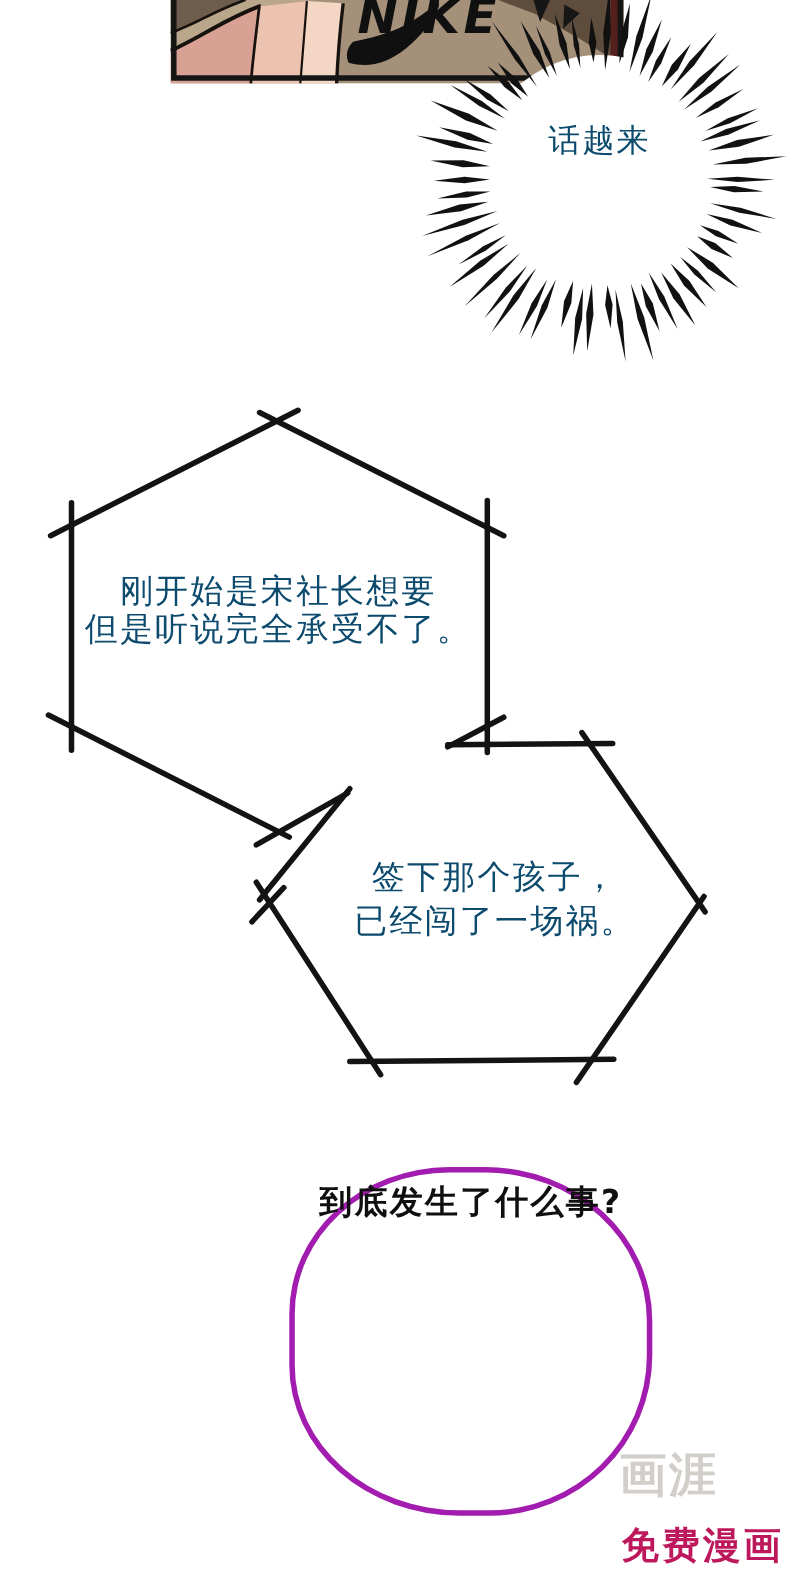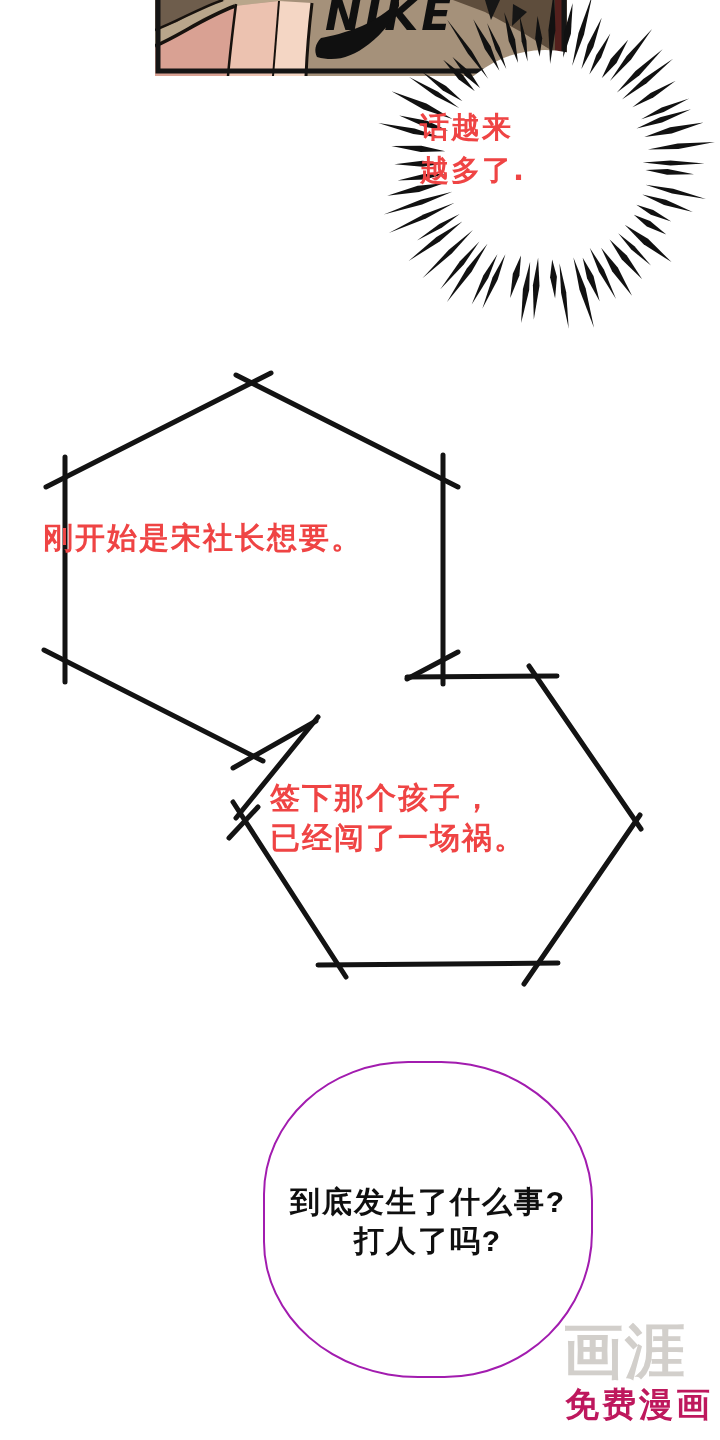--- a/index.html
+++ b/index.html
@@ -2,38 +2,38 @@
 <html><head>
 <meta charset="utf-8">
 <style>
   html,body{margin:0;padding:0;background:#fff;}
   .stage{
     position:relative;width:720px;height:1440px;overflow:hidden;
     background:#fff;font-family:"DejaVu Sans",sans-serif;color:#131313;padding-left:48px;
   }
   .abs{position:absolute;}
   .bubble-text{
-    position:absolute;text-align:left;font-weight:bold;color:#ef4444;
+    position:absolute;text-align:center;font-weight:normal;color:#0c4a6e;
     white-space:nowrap;
   }
   .burst-text{left:420px;top:106px;width:250px;font-size:29px;line-height:43px;letter-spacing:2px;}
   .hex1-text{left:43px;top:520px;width:420px;font-size:30px;line-height:35px;letter-spacing:2px;}
   .hex2-text{left:270px;top:778px;width:360px;font-size:30px;line-height:40px;letter-spacing:2px;}
   .round-bubble{
     position:absolute;left:263px;top:1061px;width:330px;height:317px;
-    box-sizing:border-box;border:2px solid #a21caf;background:#fff;
+    box-sizing:border-box;border:5px solid #a21caf;background:#fff;
     border-radius:44% 46% 45% 47% / 42% 44% 46% 43%;
-    display:flex;align-items:center;justify-content:center;font-family:Liberation Mono, monospace;
+    display:flex;justify-content:center;
   }
   .round-bubble .inner{
     text-align:center;font-weight:bold;font-size:30px;line-height:39px;
     letter-spacing:2px;padding-top:8px;color:#0f0f0f;white-space:nowrap;
   }
   .watermark{position:absolute;color:#d2cfcb;filter:blur(0.4px);}
-  .wm-brand{left:563px;top:1312px;font-size:60px;font-weight:bold;letter-spacing:2px;}
+  .wm-brand{left:563px;top:1312px;font-size:43px;font-weight:bold;letter-spacing:2px;}
   .wm-tagline{left:565px;top:1382px;font-size:34px;font-weight:bold;color:#be185d;letter-spacing:3px;}
   svg{display:block;}
 </style>
 </head>
 <body>
 
 <div class="stage">
 
   <svg class="abs" style="left:155px;top:0;" width="412" height="76" viewBox="0 0 412 76">
     <rect x="0" y="0" width="412" height="76" fill="#a5917a"></rect>
@@ -117,21 +117,20 @@
         <polygon points="632.4,107.3 653.3,97.6 675.7,80.8 650.5,93.1"></polygon>
         <polygon points="641.2,119.2 663.7,112.1 689.1,98.4 661.7,107.5"></polygon>
         <polygon points="636.5,128.6 662.0,122.6 691.0,109.3 660.1,117.2"></polygon>
         <polygon points="644.3,136.9 671.7,133.5 703.5,122.5 670.1,127.3"></polygon>
         <polygon points="647.9,149.5 678.3,148.9 714.8,142.0 677.7,143.5"></polygon>
       </g>
   </svg>
 
   <div class="bubble-text burst-text">
     <div>话越来</div>
-    <div>越多了.</div>
   </div>
 
   <svg class="abs" style="left:0;top:350px;" width="720" height="680" viewBox="0 350 720 680">
     <g fill="none" stroke-width="5" stroke-linecap="round" stroke="#131313">
 
       <path d="M65,457 L65,682"></path>
       <path d="M46,487 L271,373"></path>
       <path d="M236,375 L458,487"></path>
       <path d="M443,455 L443,684"></path>
       <path d="M44,650 L263,761"></path>
@@ -142,31 +141,31 @@
       <path d="M640,815 L524,984"></path>
       <path d="M318,965 L558,963"></path>
       <path d="M233,802 L346,977"></path>
       <path d="M236,818 L318,717"></path>
       <path d="M316,721 L233,768"></path>
       <path d="M229,838 L258,807"></path>
     </g>
   </svg>
 
   <div class="bubble-text hex1-text">
-    <div>刚开始是宋社长想要。</div>
+    <div>刚开始是宋社长想要</div>
+    <div>但是听说完全承受不了。</div>
   </div>
 
   <div class="bubble-text hex2-text">
     <div>签下那个孩子，</div>
     <div>已经闯了一场祸。</div>
   </div>
 
   <div class="round-bubble">
     <div class="inner">
       <div>到底发生了什么事?</div>
-      <div>打人了吗?</div>
     </div>
   </div>
 
   <div class="abs watermark wm-brand">画涯</div>
   <div class="abs watermark wm-tagline">免费漫画</div>
 
 </div>
 
 </body></html>

